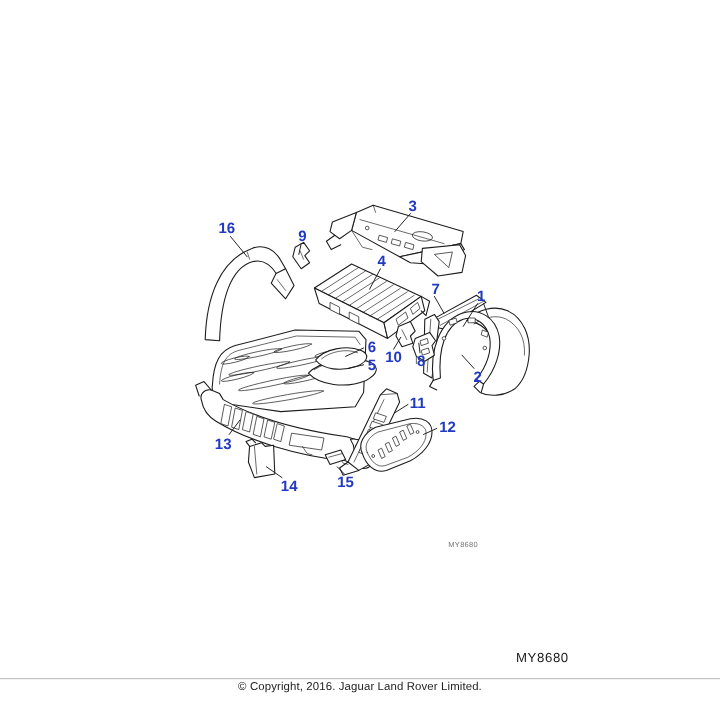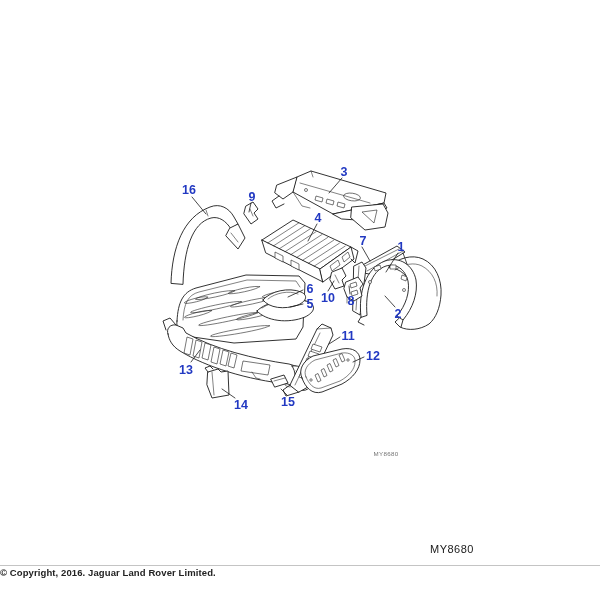--- a/index.html
+++ b/index.html
@@ -26,22 +26,22 @@
   }
   .footer-divider{
     position:absolute;left:0;right:0;top:565px;height:1px;
     background:var(--divider,#c4c4c4);
   }
   .footer-code{
     position:absolute;left:430px;top:543px;
     font-size:11px;letter-spacing:0.5px;color:#1a1a1a;
   }
   .footer-copyright{
-    position:absolute;left:0;top:567px;width:600px;
-    font-size:9.5px;color:#222222;letter-spacing:0.1px;font-weight:bold;
+    position:absolute;left:0;top:567px;width:600px;text-align:center;
+    font-size:9.5px;color:#222222;letter-spacing:0.1px;
   }
 </style>
 </head>
 <body>
 
 <div class="stage">
 
   <svg width="600" height="600" viewBox="0 0 600 600">
 
     <g>

